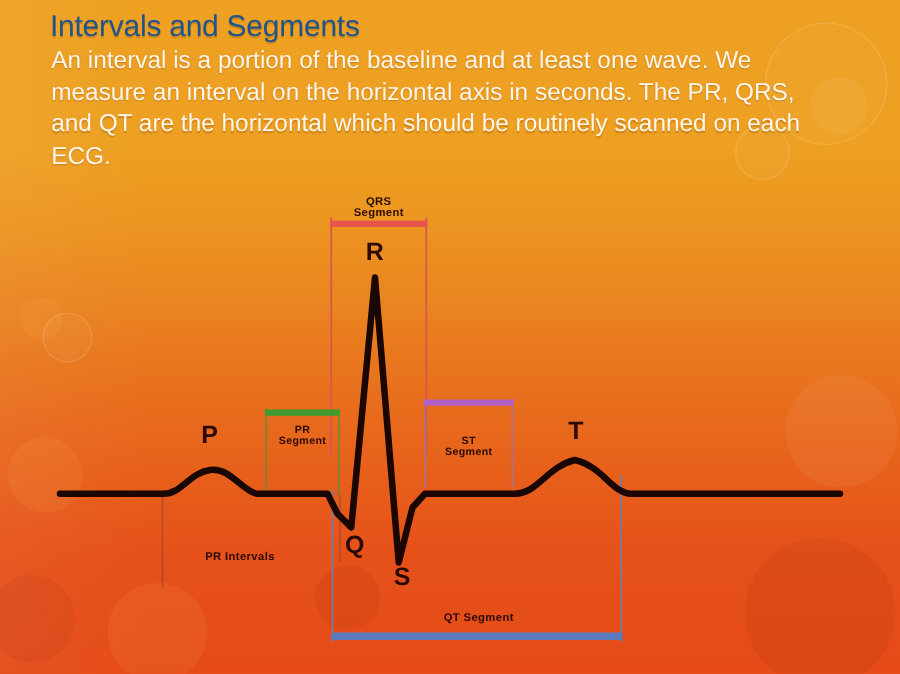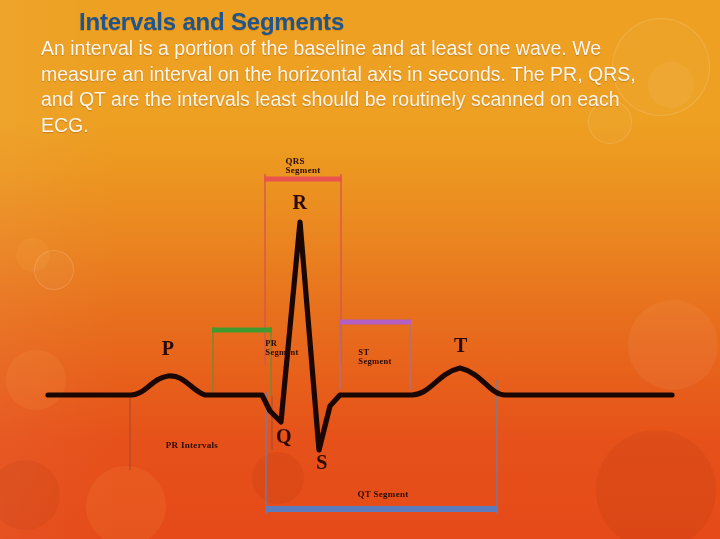--- a/index.html
+++ b/index.html
@@ -61,25 +61,24 @@
     pointer-events: none;
     background: linear-gradient(90deg, rgba(255,255,255,0.045), rgba(255,255,255,0));
   }
 
   
   #title {
     position: absolute;
     left: 40px;
     top: 8px;
     font-size: 24px;
-    font-weight: bold;
+    font-weight: normal;
     color: #20558c;
     letter-spacing: -0.2px;
     text-shadow: 0 1px 0 rgba(120,60,0,0.25);
-    margin-left: 39px;
   }
 
   #body-text {
     position: absolute;
     left: 41px;
     top: 36px;
     width: 600px;
     font-size: 19.5px;
     line-height: 25.5px;
     color: #fdf6ec;
@@ -93,25 +92,25 @@
     left: 0;
     top: 150px;
     width: 720px;
     height: 389px;
   }
 
   #ecg svg { display: block; }
 
   .ecg-label {
     position: absolute;
-    font-family: Liberation Serif, serif;
+    font-family: Liberation Sans, sans-serif;
     font-weight: bold;
     color: #2b0a05;
     white-space: nowrap;
-    text-align: left;
+    text-align: center;
     line-height: 1.05;
   }
   .lbl-big { font-size: 20px; letter-spacing: 0.5px; }
   .lbl-sm  { font-size: 8.5px; letter-spacing: 0.3px; }
   .lbl-md  { font-size: 9px; letter-spacing: 0.3px; }
 </style>
 </head>
 <body>
 
 <div id="slide">
@@ -125,21 +124,21 @@
   <div class="bubble bub-dark" style="left:-10px; top:460px; width:70px; height:70px;"></div>
   <div class="bubble bub-dark" style="left:252px; top:452px; width:52px; height:52px;"></div>
   <div class="bubble bub-warm" style="left:86px; top:466px; width:80px; height:80px;"></div>
   <div class="bubble bub-soft" style="left:628px; top:300px; width:90px; height:90px;"></div>
   <div class="bubble bub-dark" style="left:596px; top:430px; width:120px; height:120px;"></div>
   <div class="sheen" style="left:0; top:0; width:120px; height:539px;"></div>
 
   <h1 id="title">Intervals and Segments</h1>
 
   <div id="body-text">
-    <p>An interval is a portion of the baseline and at least one wave. We measure an interval on the horizontal axis in seconds. The PR, QRS, and QT are the intervals least should be routinely scanned on each ECG.</p>
+    <p>An interval is a portion of the baseline and at least one wave. We measure an interval on the horizontal axis in seconds. The PR, QRS, and QT are the horizontal which should be routinely scanned on each ECG.</p>
   </div>
 
   <div id="ecg">
 
     <svg width="720" height="389" viewBox="0 0 720 389">
 
       <g>
         <line x1="265" y1="24" x2="265" y2="215" stroke="#d7564e" stroke-width="1.4"></line>
         <line x1="341" y1="24" x2="341" y2="215" stroke="#d7564e" stroke-width="1.4"></line>
         <line x1="264" y1="29" x2="342" y2="29" stroke="#e8534d" stroke-width="5"></line>
@@ -195,21 +194,21 @@
 
     <span class="ecg-label lbl-big" style="left:322px; top:302px; transform:translateX(-50%);">S</span>
 
     <span class="ecg-label lbl-big" style="left:461px; top:185px; transform:translateX(-50%);">T</span>
 
     <span class="ecg-label lbl-md" style="left:303px; top:7px; transform:translateX(-50%);">
       <span>QRS</span><br>
       <span>Segment</span>
     </span>
 
-    <span class="ecg-label lbl-sm" style="left:242px; top:189px; transform:translateX(-50%);margin-left:40px;">
+    <span class="ecg-label lbl-sm" style="left:242px; top:189px; transform:translateX(-50%);">
       <span>PR</span><br>
       <span>Segment</span>
     </span>
 
     <span class="ecg-label lbl-sm" style="left:375px; top:198px; transform:translateX(-50%);">
       <span>ST</span><br>
       <span>Segment</span>
     </span>
 
     <span class="ecg-label lbl-md" style="left:192px; top:291px; transform:translateX(-50%);">PR Intervals</span>

